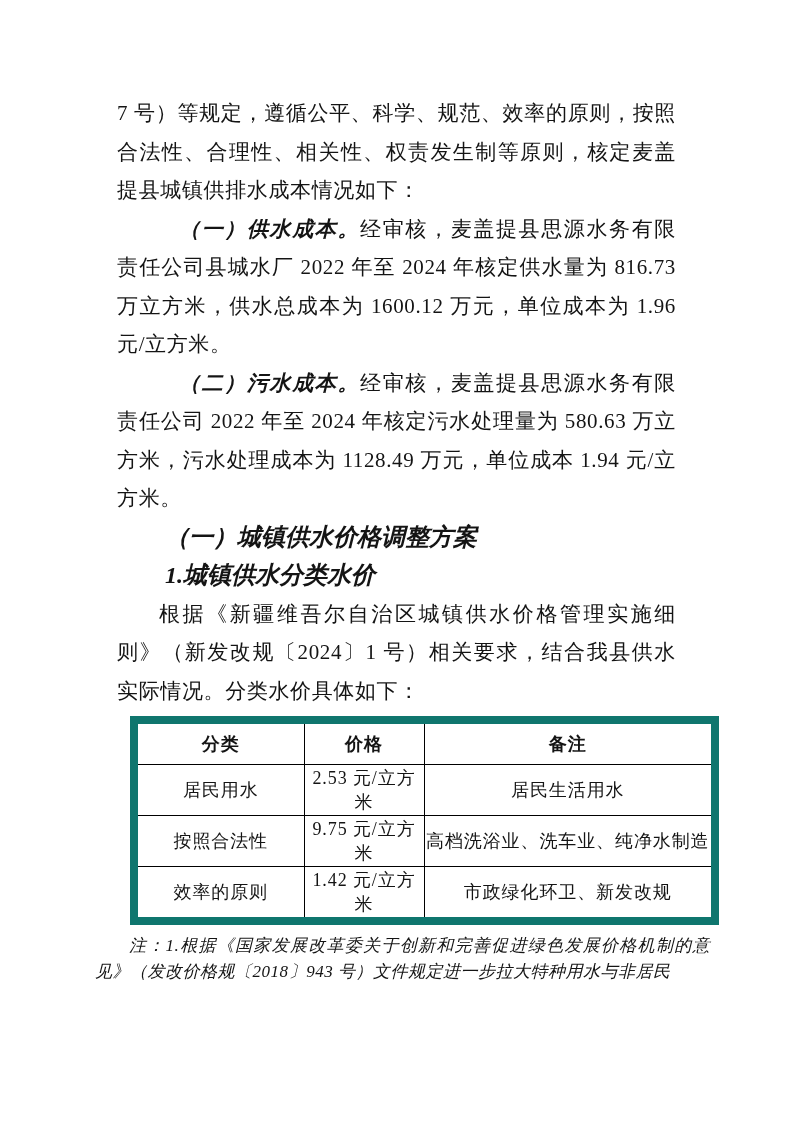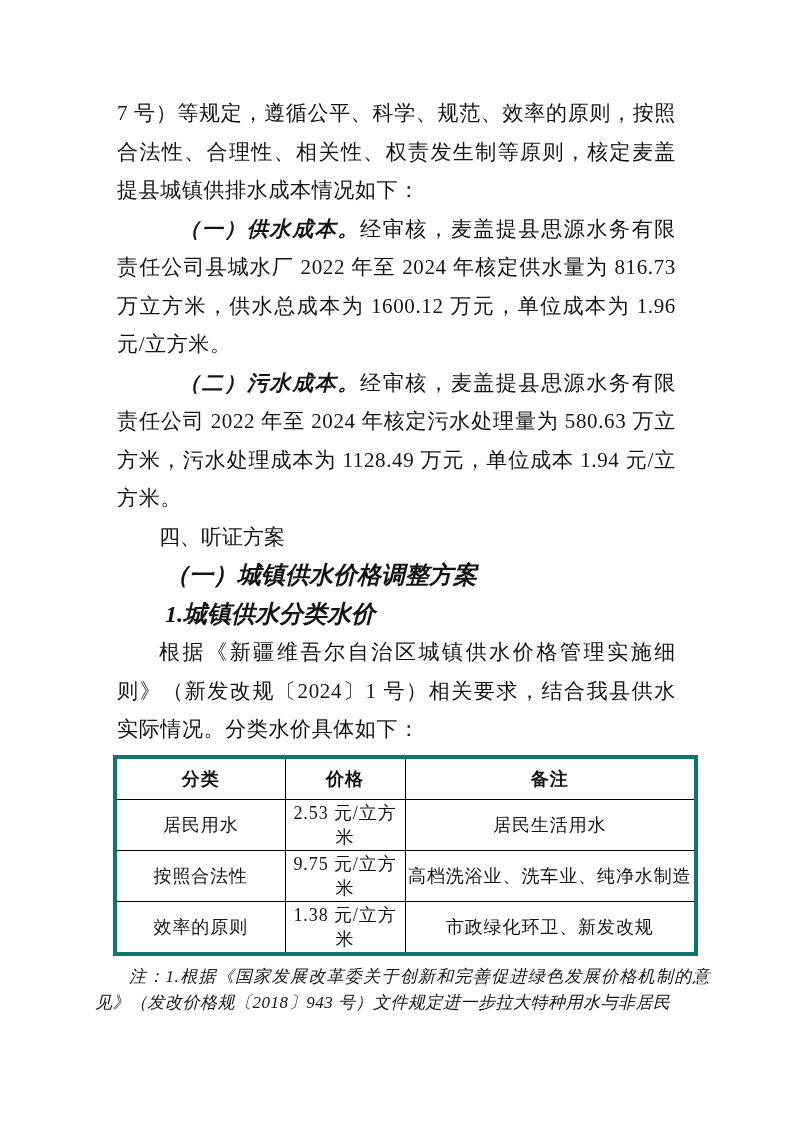--- a/index.html
+++ b/index.html
@@ -55,22 +55,22 @@
     font-size: 24px;
     line-height: 38.5px;
     margin: 0 34px 0 22px;
     text-indent: 2em;
   }
   
   table.pricing {
     border-collapse: collapse;
     table-layout: fixed;
     width: 581px;
-    margin: 6px 0 0 18px; 
-    border: 4px solid #0f766e;
+    margin: 6px 0 0 35px; 
+    border: 8px solid #0f766e;
     font-family: "Liberation Serif", serif;
     font-size: 18px;
     color: #141414;
   }
   table.pricing col.c1 { width: 170px; }
   table.pricing col.c2 { width: 120px; }
   table.pricing col.c3 { width: 291px; }
   table.pricing th {
     font-family: "Liberation Sans", sans-serif;
     font-weight: bold;
@@ -106,21 +106,20 @@
 
 <div class="page">
   <div class="content">
 
     <p class="para no-indent">7 号）等规定，遵循公平、科学、规范、效率的原则，按照合法性、合理性、相关性、权责发生制等原则，核定麦盖提县城镇供排水成本情况如下：</p>
 
     <p class="para"><span class="lead-bold">（一）供水成本。</span><span>经审核，麦盖提县思源水务有限责任公司县城水厂 2022 年至 2024 年核定供水量为 816.73 万立方米，供水总成本为 1600.12 万元，单位成本为 1.96 元/立方米。</span></p>
 
     <p class="para"><span class="lead-bold">（二）污水成本。</span><span>经审核，麦盖提县思源水务有限责任公司 2022 年至 2024 年核定污水处理量为 580.63 万立方米，污水处理成本为 1128.49 万元，单位成本 1.94 元/立方米。</span></p>
 
-    <p class="h-hei">四、听证方案</p>
 
     <p class="h-kai">（一）城镇供水价格调整方案</p>
 
     <p class="h-kai">1.城镇供水分类水价</p>
 
     <p class="para">根据《新疆维吾尔自治区城镇供水价格管理实施细则》（新发改规〔2024〕1 号）相关要求，结合我县供水实际情况。分类水价具体如下：</p>
 
     <table class="pricing">
       <colgroup>
         <col class="c1">
@@ -140,21 +139,21 @@
           <td>2.53 元/立方米</td>
           <td>居民生活用水</td>
         </tr>
         <tr>
           <td>按照合法性</td>
           <td>9.75 元/立方米</td>
           <td>高档洗浴业、洗车业、纯净水制造</td>
         </tr>
         <tr>
           <td>效率的原则</td>
-          <td>1.38 元/立方米</td>
+          <td>1.42 元/立方米</td>
           <td>市政绿化环卫、新发改规</td>
         </tr>
       </tbody>
     </table>
 
     <p class="note">注：1.根据《国家发展改革委关于创新和完善促进绿色发展价格机制的意见》（发改价格规〔2018〕943 号）文件规定进一步拉大特种用水与非居民</p>
 
   </div>
 </div>
 

